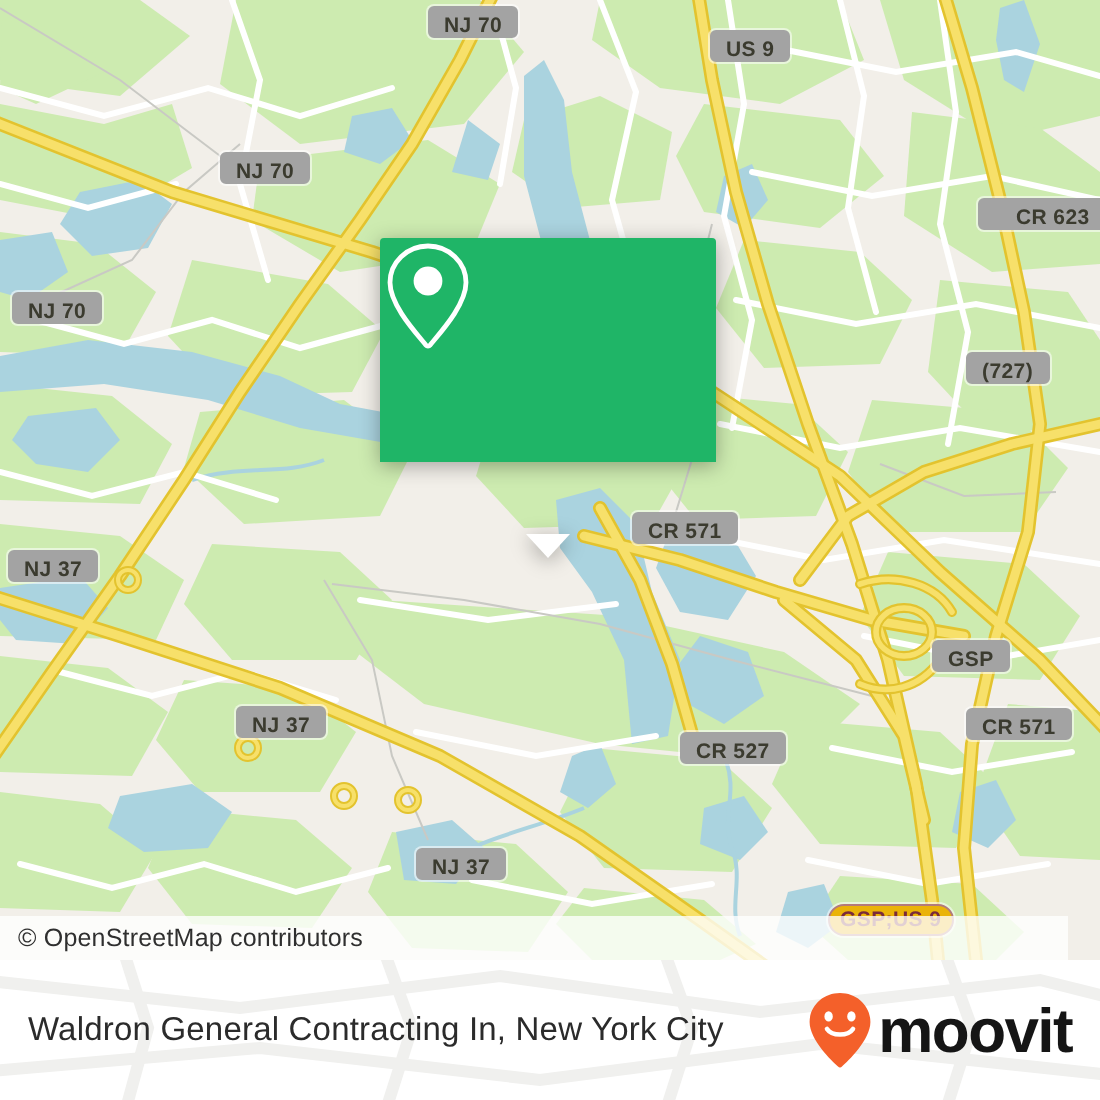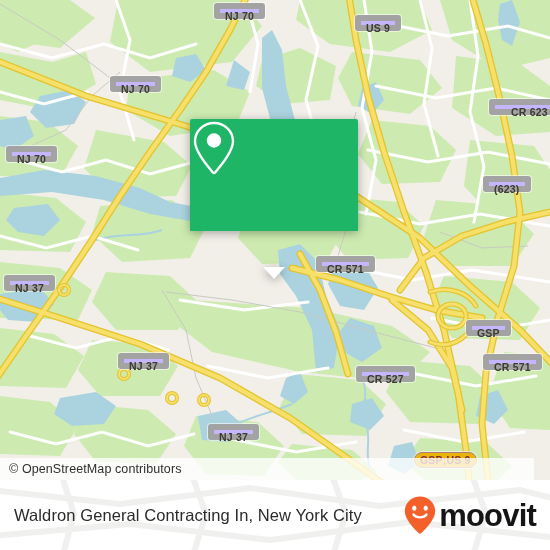--- a/index.html
+++ b/index.html
@@ -11,22 +11,22 @@
   #app{position:relative;width:550px;height:550px;overflow:hidden;}
 
   
   .map{position:absolute;left:0;top:0;width:550px;height:480px;overflow:hidden;background:#f2efe9;}
   .map svg{position:absolute;left:0;top:0;}
 
   
   .shield{
     position:absolute;
     box-sizing:border-box;
-    background:#c4b5fd;
-    border:6px solid #a3a3a3;
+    background:#a3a3a3;
+    border:3px solid #a3a3a3;
     border-radius:3px;
     color:#3b3b2f;
     font-size:10.5px;
     font-weight:bold;
     letter-spacing:.2px;
     line-height:14px;
     height:16px;
     padding:0 5px;
     white-space:nowrap;
     text-align:center;
@@ -263,27 +263,27 @@
         </g>
       </g>
     </svg>
 
     <div id="shields">
         <div class="shield" style="left: 214px; top: 3px;">NJ 70</div>
         <div class="shield" style="left: 355px; top: 15px;">US 9</div>
         <div class="shield" style="left: 110px; top: 76px;">NJ 70</div>
         <div class="shield" style="left: 489px; top: 99px; padding-left: 16px;">CR 623</div>
         <div class="shield" style="left: 6px; top: 146px;">NJ 70</div>
-        <div class="shield" style="left: 483px; top: 176px;">(623)</div>
+        <div class="shield" style="left: 483px; top: 176px;">(727)</div>
         <div class="shield" style="left: 316px; top: 256px;">CR 571</div>
         <div class="shield" style="left: 4px; top: 275px;">NJ 37</div>
         <div class="shield" style="left: 466px; top: 283px; margin-top: 37px;">GSP</div>
         <div class="shield" style="left: 483px; top: 354px;">CR 571</div>
         <div class="shield" style="left: 118px; top: 353px;">NJ 37</div>
-        <div class="shield" style="left: 356px; top: 366px;">CR 527</div>
+        <div class="shield" style="left: 340px; top: 366px;">CR 527</div>
         <div class="shield" style="left: 208px; top: 424px;">NJ 37</div>
         <div class="shield motorway" style="left: 414px; top: 452px;">GSP;US 9</div>
       </div>
 
     <div class="attrib">
       <span>© OpenStreetMap contributors</span>
     </div>
 
     <div class="popup">
       <div class="popup-head">

